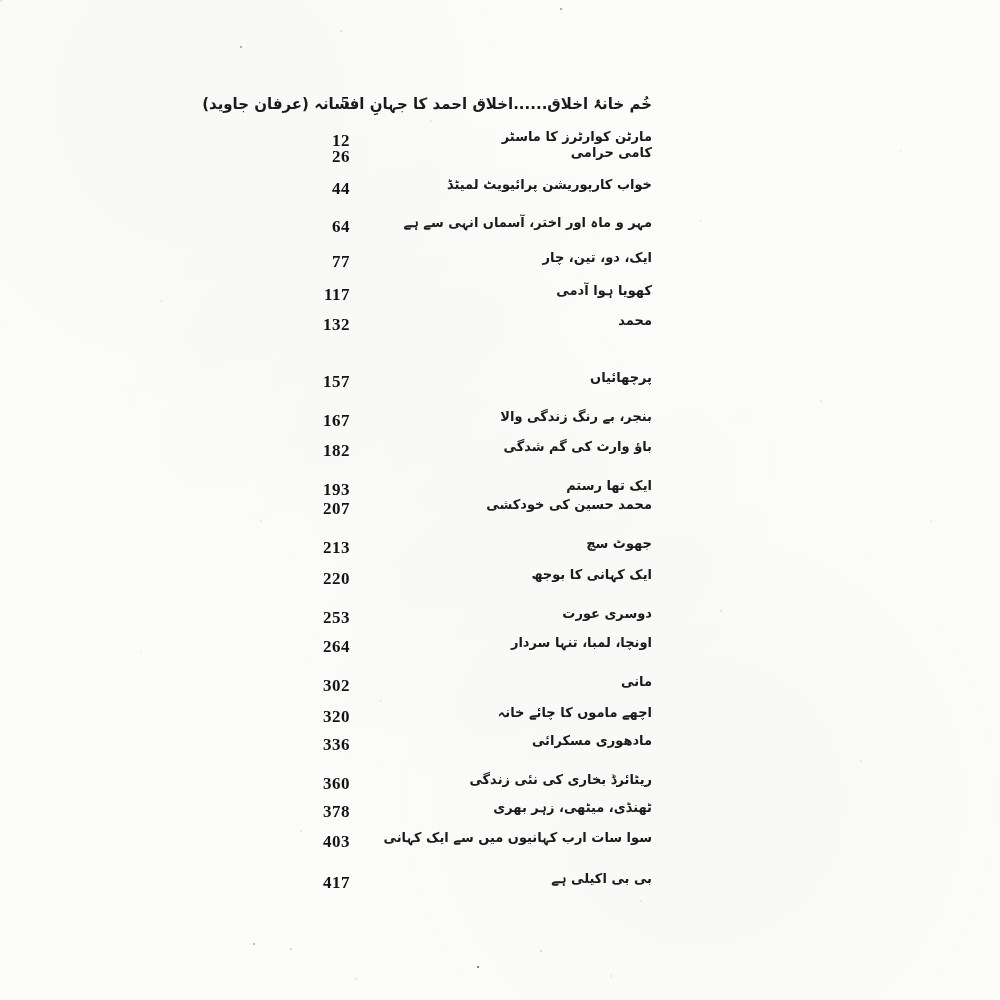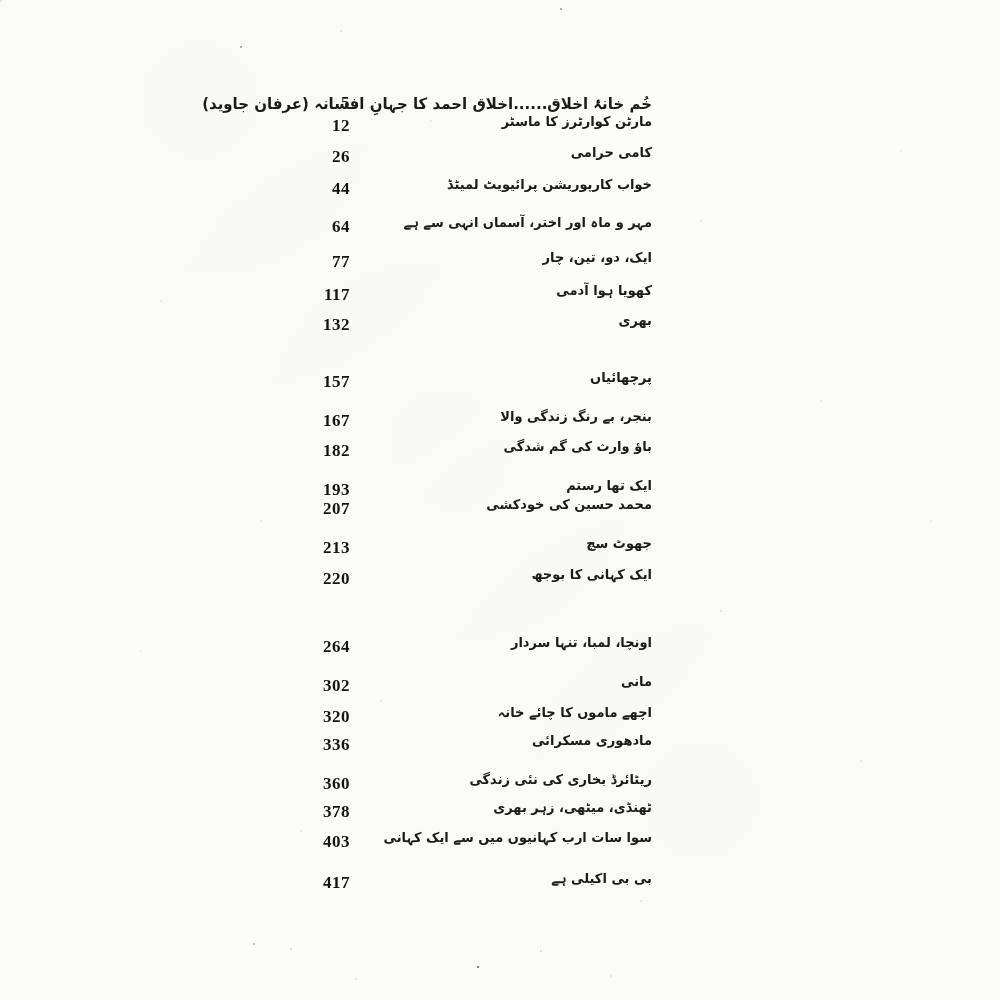--- a/index.html
+++ b/index.html
@@ -59,21 +59,21 @@
 <body>
 
 <div class="paper-tint"></div>
 <div class="noise"></div>
 
 <div class="toc" id="toc">
     <div class="toc-row" style="top: 91px;">
     <span class="page-num">5</span>
     <span class="entry-title">خُم خانۂ اخلاق......اخلاق احمد کا جہانِ افسانہ (عرفان جاوید)</span>
   </div>
-    <div class="toc-row" style="top: 114px;">
+    <div class="toc-row" style="top: 129px;">
     <span class="page-num">12</span>
     <span class="entry-title">مارٹن کوارٹرز کا ماسٹر</span>
   </div>
     <div class="toc-row" style="top: 145px;">
     <span class="page-num">26</span>
     <span class="entry-title">کامی حرامی</span>
   </div>
     <div class="toc-row" style="top: 177px;">
     <span class="page-num">44</span>
     <span class="entry-title">خواب کارپوریشن پرائیویٹ لمیٹڈ</span>
@@ -85,21 +85,21 @@
     <div class="toc-row" style="top: 250px;">
     <span class="page-num">77</span>
     <span class="entry-title">ایک، دو، تین، چار</span>
   </div>
     <div class="toc-row" style="top: 283px;">
     <span class="page-num">117</span>
     <span class="entry-title">کھویا ہوا آدمی</span>
   </div>
     <div class="toc-row" style="top: 313px;">
     <span class="page-num">132</span>
-    <span class="entry-title">بھری</span>
+    <span class="entry-title">محمد</span>
   </div>
     <div class="toc-row" style="top: 370px;">
     <span class="page-num">157</span>
     <span class="entry-title">پرچھائیاں</span>
   </div>
     <div class="toc-row" style="top: 409px;">
     <span class="page-num">167</span>
     <span class="entry-title">بنجر، بے رنگ زندگی والا</span>
   </div>
     <div class="toc-row" style="top: 439px;">
@@ -114,20 +114,24 @@
     <span class="page-num">207</span>
     <span class="entry-title">محمد حسین کی خودکشی</span>
   </div>
     <div class="toc-row" style="top: 536px;">
     <span class="page-num">213</span>
     <span class="entry-title">جھوٹ سچ</span>
   </div>
     <div class="toc-row" style="top: 567px;">
     <span class="page-num">220</span>
     <span class="entry-title">ایک کہانی کا بوجھ</span>
+  </div>
+    <div class="toc-row" style="top: 606px;">
+    <span class="page-num">253</span>
+    <span class="entry-title">دوسری عورت</span>
   </div>
     <div class="toc-row" style="top: 635px;">
     <span class="page-num">264</span>
     <span class="entry-title">اونچا، لمبا، تنہا سردار</span>
   </div>
     <div class="toc-row" style="top: 674px;">
     <span class="page-num">302</span>
     <span class="entry-title">مانی</span>
   </div>
     <div class="toc-row" style="top: 705px;">

